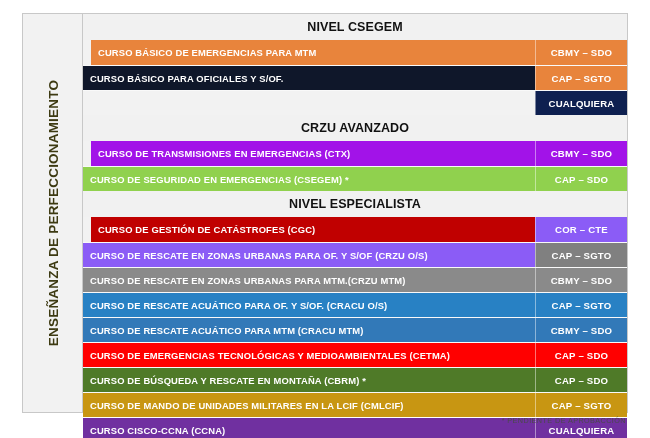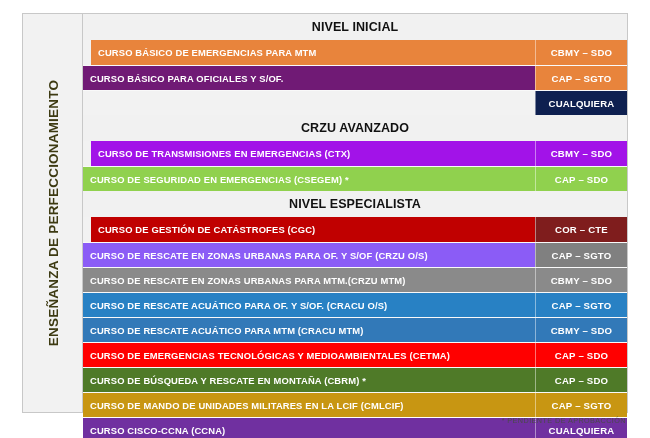--- a/index.html
+++ b/index.html
@@ -142,46 +142,46 @@
 <div id="root">
 
   <div class="frame">
 
     <div class="vcell">
       <div class="vlabel">ENSEÑANZA DE PERFECCIONAMIENTO</div>
     </div>
 
     <div class="rows" id="rows-container">
 
-    <div class="band" style="background: rgb(241, 241, 241);">NIVEL INICIAL</div>
+    <div class="band" style="background: rgb(241, 241, 241);">NIVEL CSEGEM</div>
         <div class="row first-of-group">
           <div class="name" style="background: rgb(232, 132, 60); color: rgb(255, 255, 255);">CURSO BÁSICO DE EMERGENCIAS PARA MTM</div>
           <div class="rank" style="background: rgb(232, 132, 60); color: rgb(255, 255, 255); flex-basis: 92px;">CBMY – SDO</div>
         </div>
         <div class="row">
-          <div class="name" style="background: #701a75; color: rgb(255, 255, 255);">CURSO BÁSICO PARA OFICIALES Y S/OF.</div>
+          <div class="name" style="background: #0f172a; color: rgb(255, 255, 255);">CURSO BÁSICO PARA OFICIALES Y S/OF.</div>
           <div class="rank" style="background: rgb(232, 132, 60); color: rgb(255, 255, 255); flex-basis: 92px;">CAP – SGTO</div>
         </div>
         <div class="row">
           <div class="name" style="background: rgb(14, 32, 80); color: rgb(255, 255, 255); margin-top: 25px;">IT-ESSENTIALS (IT-E)</div>
           <div class="rank" style="background: rgb(14, 32, 80); color: rgb(255, 255, 255); flex-basis: 92px;">CUALQUIERA</div>
         </div>
         <div class="band" style="background: rgb(241, 241, 241);">CRZU AVANZADO</div>
         <div class="row first-of-group">
           <div class="name" style="background: rgb(162, 19, 232); color: rgb(255, 255, 255);">CURSO DE TRANSMISIONES EN EMERGENCIAS (CTX)</div>
           <div class="rank" style="background: rgb(162, 19, 232); color: rgb(255, 255, 255); flex-basis: 92px;">CBMY – SDO</div>
         </div>
         <div class="row">
           <div class="name" style="background: rgb(144, 209, 78); color: rgb(255, 255, 255);">CURSO DE SEGURIDAD EN EMERGENCIAS (CSEGEM) *</div>
           <div class="rank" style="background: rgb(144, 209, 78); color: rgb(255, 255, 255); flex-basis: 92px;">CAP – SDO</div>
         </div>
         <div class="band" style="background: rgb(241, 241, 241);">NIVEL ESPECIALISTA</div>
         <div class="row first-of-group">
           <div class="name" style="background: rgb(192, 0, 0); color: rgb(255, 255, 255);">CURSO DE GESTIÓN DE CATÁSTROFES (CGC)</div>
-          <div class="rank" style="background: #7f1d1d; color: rgb(255, 255, 255); flex-basis: 92px;">COR – CTE</div>
+          <div class="rank" style="background: #8b5cf6; color: rgb(255, 255, 255); flex-basis: 92px;">COR – CTE</div>
         </div>
         <div class="row">
           <div class="name" style="background: #8b5cf6; color: rgb(255, 255, 255);">CURSO DE RESCATE EN ZONAS URBANAS PARA OF. Y S/OF (CRZU O/S)</div>
           <div class="rank" style="background: rgb(128, 128, 128); color: rgb(255, 255, 255); flex-basis: 92px;">CAP – SGTO</div>
         </div>
         <div class="row">
           <div class="name" style="background: rgb(138, 138, 138); color: rgb(255, 255, 255);">CURSO DE RESCATE EN ZONAS URBANAS PARA MTM.(CRZU MTM)</div>
           <div class="rank" style="background: rgb(138, 138, 138); color: rgb(255, 255, 255); flex-basis: 92px;">CBMY – SDO</div>
         </div>
         <div class="row">

